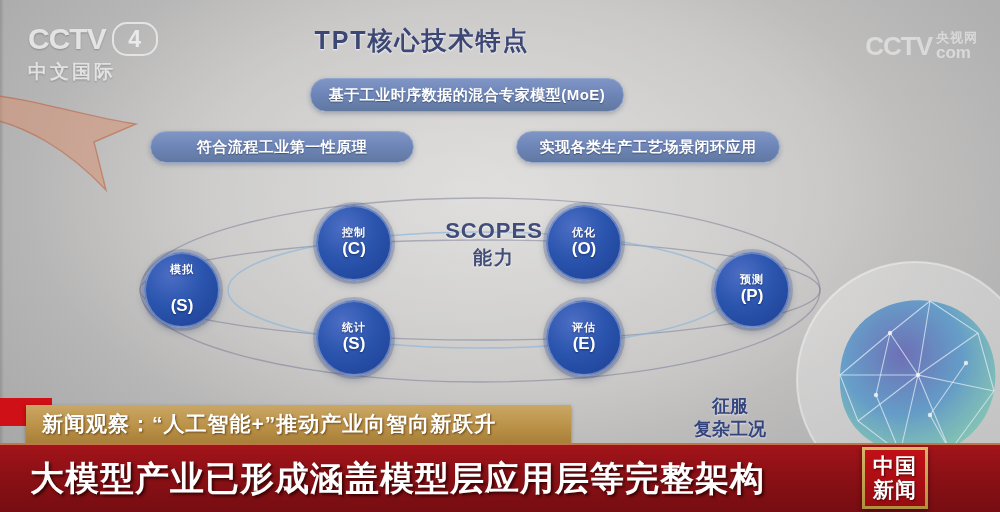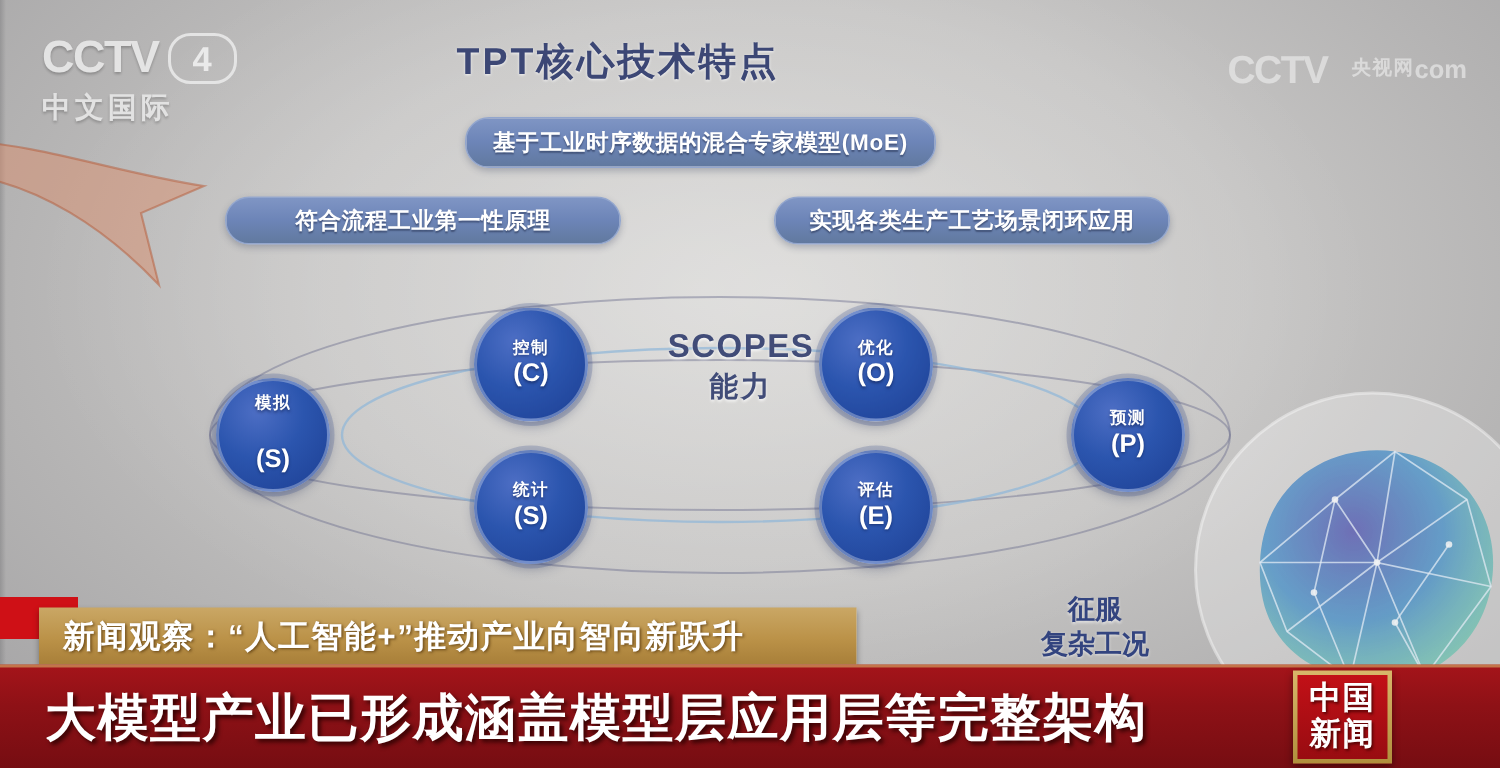--- a/index.html
+++ b/index.html
@@ -18,21 +18,21 @@
   .wall-seam{
     position:absolute;left:0;top:0;width:4px;height:460px;
     background:linear-gradient(to right, rgba(120,120,122,.45), rgba(255,255,255,0));
   }
   
   .swoosh{position:absolute;left:-14px;top:82px;width:200px;height:140px;opacity:.92;}
   
   .brain{position:absolute;right:-40px;top:255px;width:260px;height:240px;opacity:.85;}
   
   .slide-title{
-    position:absolute;left:0;top:24px;width:824px;text-align:center;
+    position:absolute;left:10px;top:24px;width:824px;text-align:center;
     font-size:25px;font-weight:bold;color:#3c4775;letter-spacing:2px;
     text-shadow:0 1px 2px rgba(255,255,255,.8);
   }
   
   .pill{
     position:absolute;border-radius:16px;
     background:linear-gradient(to bottom,#7f95c4 0%,#6d85b8 48%,#61799f 100%);
     border:1px solid #93a6cd;
     color:#ffffff;font-size:15px;font-weight:bold;letter-spacing:.5px;
     display:flex;align-items:center;justify-content:center;
@@ -125,21 +125,21 @@
   }
   .cctv4 .row2{
     margin-top:3px;font-size:19px;font-weight:bold;color:#e6e6e6;letter-spacing:3px;
     text-shadow:0 1px 2px rgba(0,0,0,.25);
   }
   .cctvcom{
     position:absolute;right:22px;top:24px;width:180px;height:44px;opacity:.62;
     display:flex;align-items:center;justify-content:flex-end;
   }
   .cctvcom .wm{font-size:26px;font-weight:bold;color:#efefef;letter-spacing:-1px;}
-  .cctvcom .cn{margin-left:16px;display:flex;flex-direction:row;line-height:1;justify-content:flex-end;}
+  .cctvcom .cn{margin-left:4px;display:flex;flex-direction:column;line-height:1;justify-content:flex-end;}
   .cctvcom .cn .a{font-size:13px;font-weight:bold;color:#efefef;letter-spacing:1px;}
   .cctvcom .cn .b{font-size:17px;font-weight:bold;color:#efefef;letter-spacing:0px;}
 </style>
 </head>
 <body>
 
 <div id="screen">
 
   <div class="slide-glow"></div>
   <div class="wall-seam"></div>

